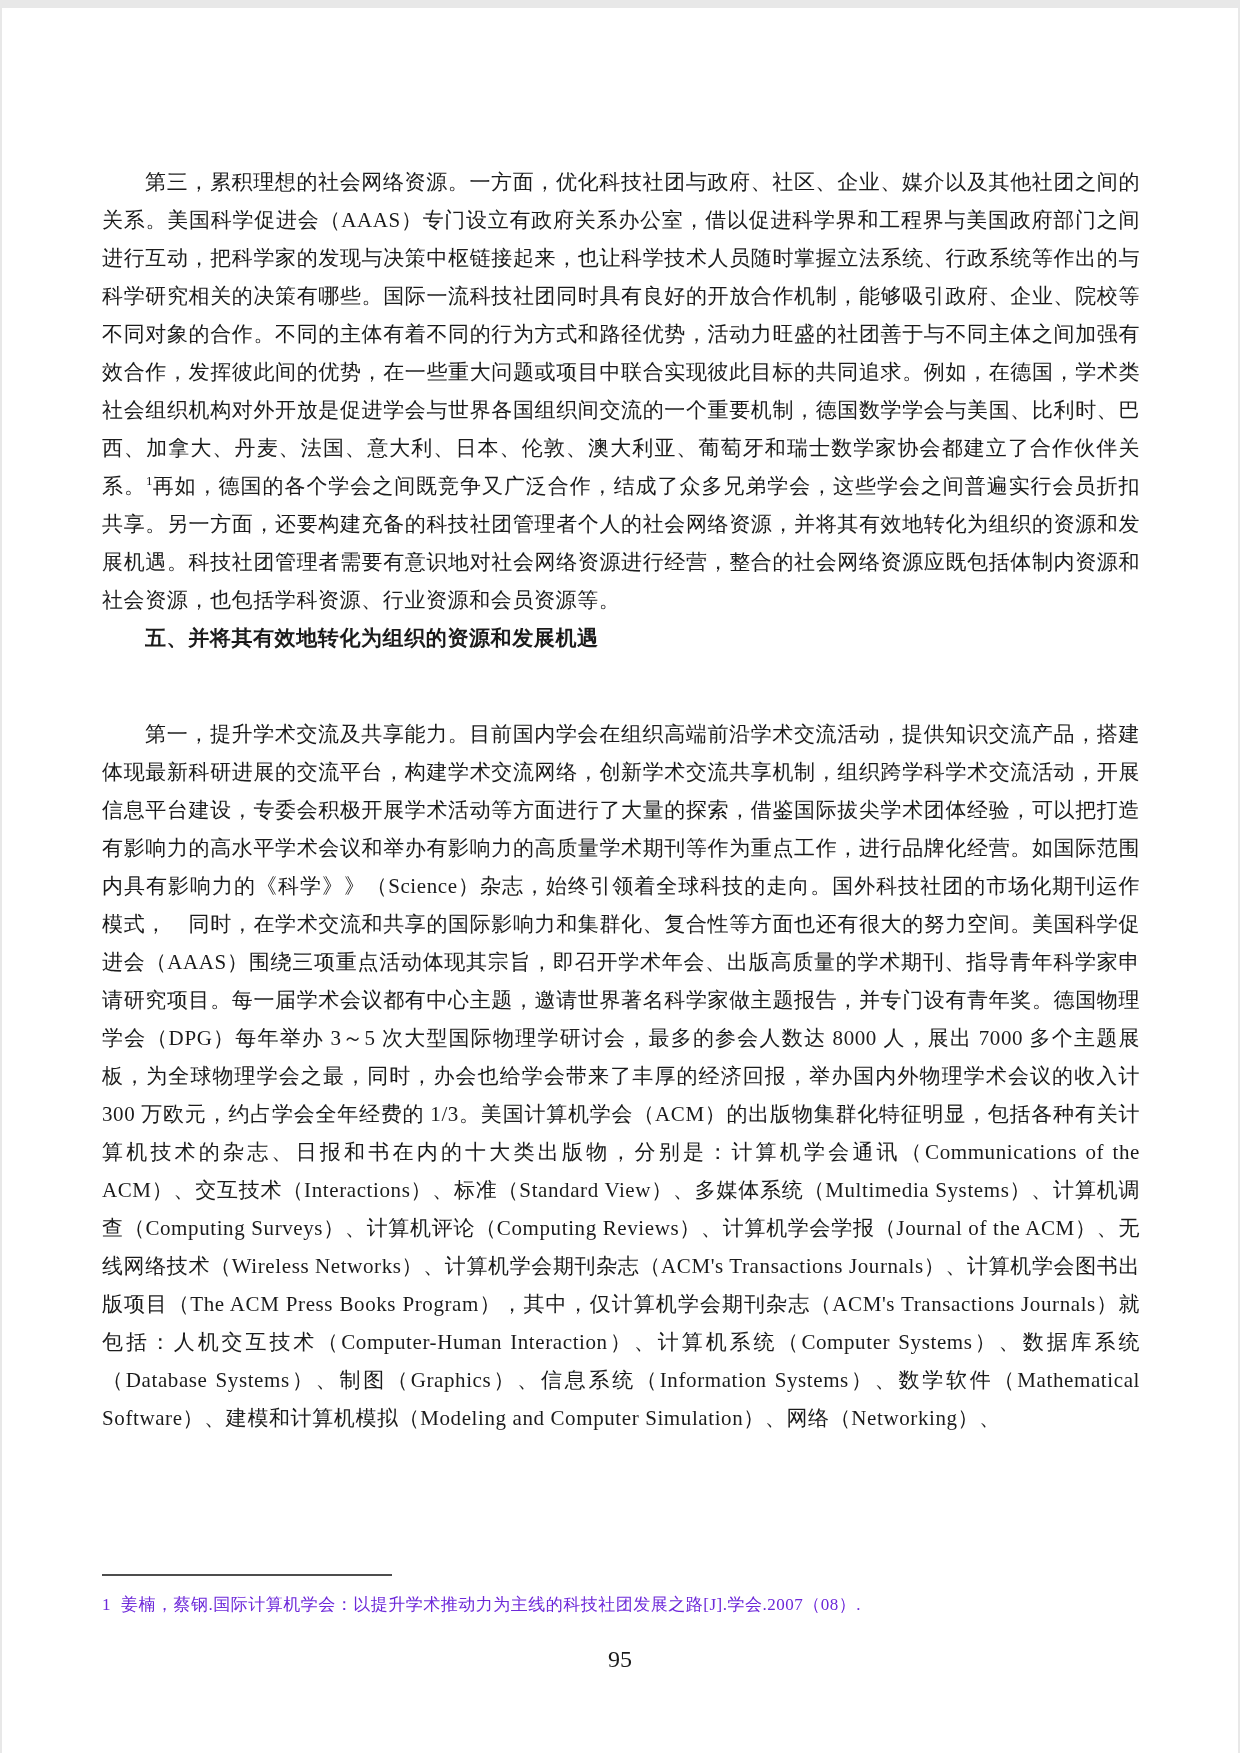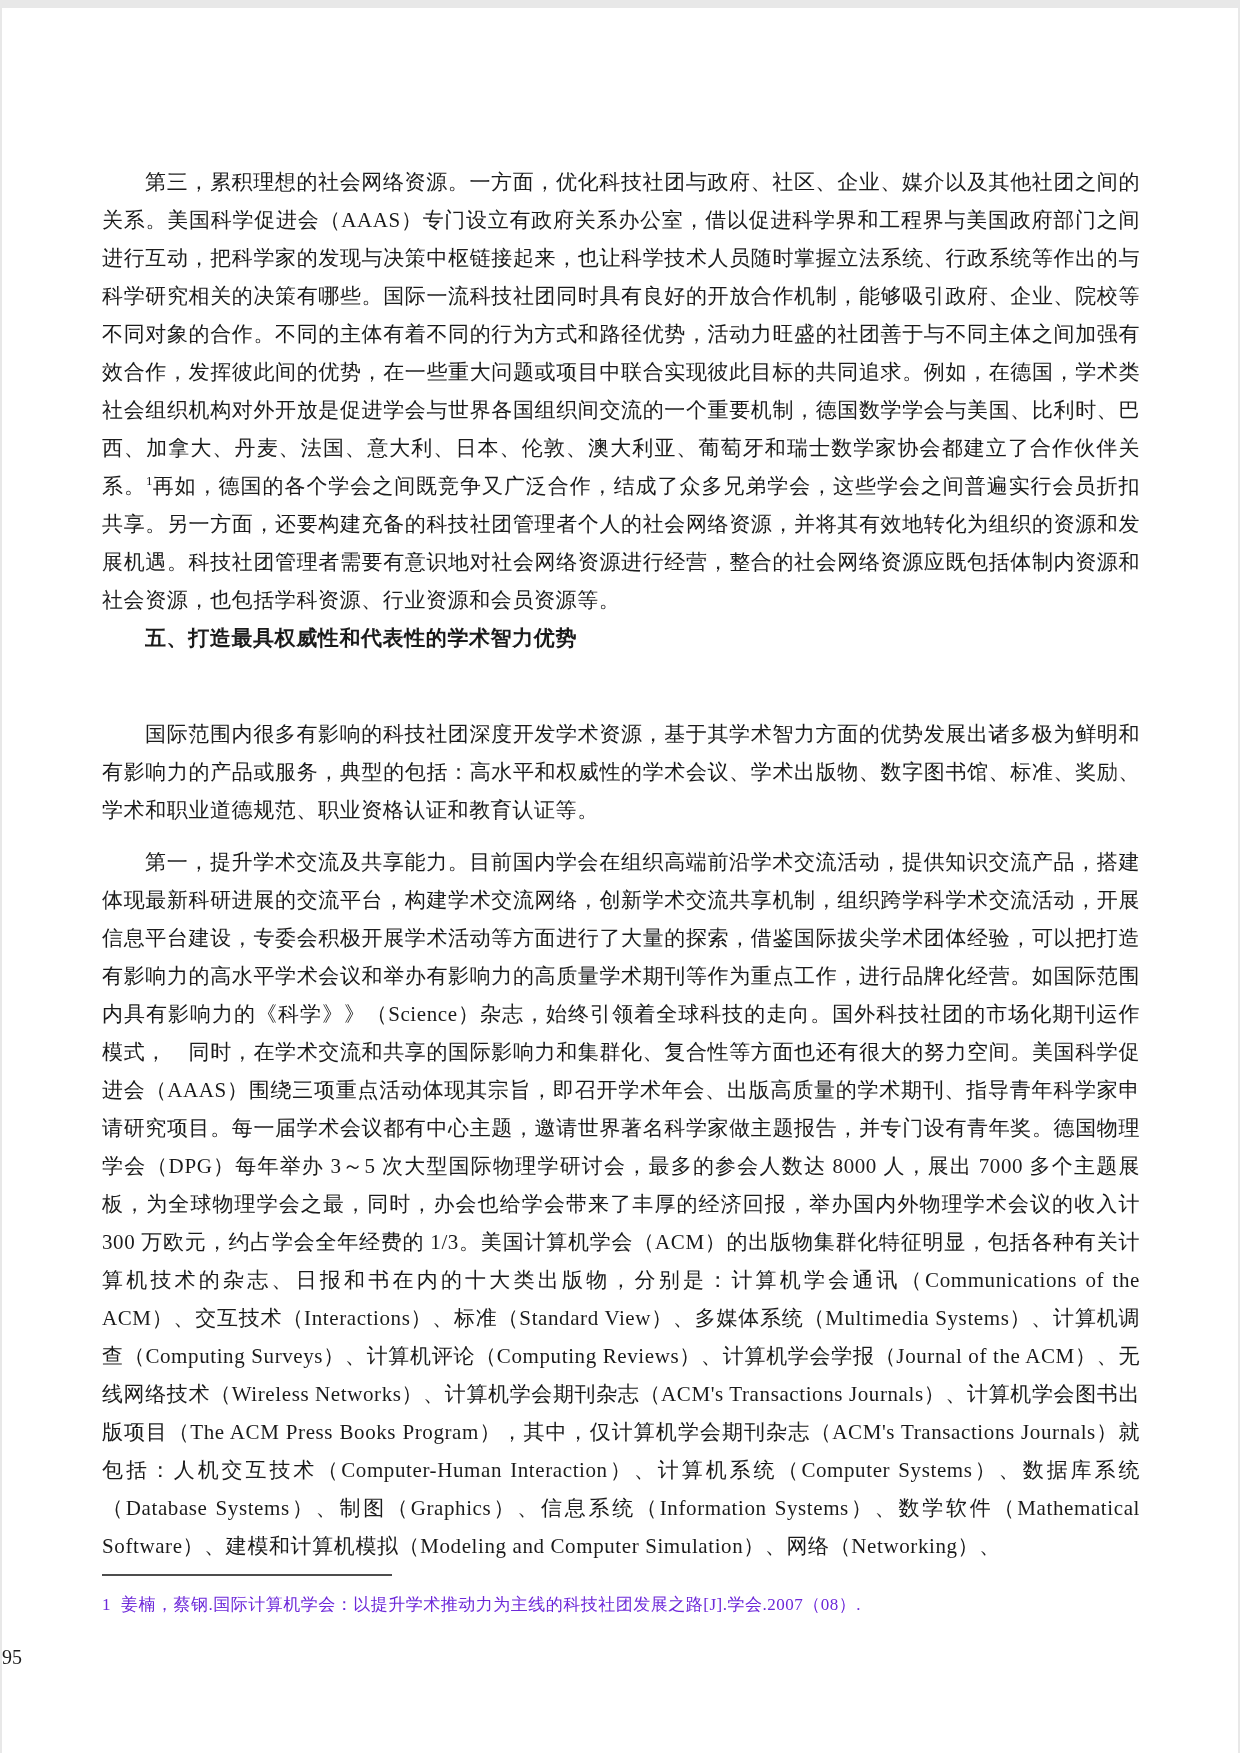--- a/index.html
+++ b/index.html
@@ -62,36 +62,36 @@
     line-height: 26px;
     letter-spacing: 0.5px;
     color: #6d28d9;
   }
   .footnote .marker { margin-right: 10px; }
   .page-number {
     position: absolute;
     left: 0;
     top: 1638px;
     width: 100%;
-    font-size: 20px;
+    text-align: center;
+    font-size: 24px;
     color: #1b1b1b;
   }
 </style>
 </head>
 <body>
 
 <div class="page">
 
   <div class="content">
 
     <p class="para para-1"><span>第三，累积理想的社会网络资源。一方面，优化科技社团与政府、社区、企业、媒介以及其他社团之间的关系。美国科学促进会（AAAS）专门设立有政府关系办公室，借以促进科学界和工程界与美国政府部门之间进行互动，把科学家的发现与决策中枢链接起来，也让科学技术人员随时掌握立法系统、行政系统等作出的与科学研究相关的决策有哪些。国际一流科技社团同时具有良好的开放合作机制，能够吸引政府、企业、院校等不同对象的合作。不同的主体有着不同的行为方式和路径优势，活动力旺盛的社团善于与不同主体之间加强有效合作，发挥彼此间的优势，在一些重大问题或项目中联合实现彼此目标的共同追求。例如，在德国，学术类社会组织机构对外开放是促进学会与世界各国组织间交流的一个重要机制，德国数学学会与美国、比利时、巴西、加拿大、丹麦、法国、意大利、日本、伦敦、澳大利亚、葡萄牙和瑞士数学家协会都建立了合作伙伴关系。</span><sup class="fnref">1</sup><span>再如，德国的各个学会之间既竞争又广泛合作，结成了众多兄弟学会，这些学会之间普遍实行会员折扣共享。另一方面，还要构建充备的科技社团管理者个人的社会网络资源，并将其有效地转化为组织的资源和发展机遇。科技社团管理者需要有意识地对社会网络资源进行经营，整合的社会网络资源应既包括体制内资源和社会资源，也包括学科资源、行业资源和会员资源等。</span></p>
 
-    <h2 class="section-heading">五、打造最具权威性和代表性的学术智力优势</h2>
+    <h2 class="section-heading">五、并将其有效地转化为组织的资源和发展机遇</h2>
 
-    <p class="para para-2">国际范围内很多有影响的科技社团深度开发学术资源，基于其学术智力方面的优势发展出诸多极为鲜明和有影响力的产品或服务，典型的包括：高水平和权威性的学术会议、学术出版物、数字图书馆、标准、奖励、学术和职业道德规范、职业资格认证和教育认证等。</p>
 
     <p class="para para-3">第一，提升学术交流及共享能力。目前国内学会在组织高端前沿学术交流活动，提供知识交流产品，搭建体现最新科研进展的交流平台，构建学术交流网络，创新学术交流共享机制，组织跨学科学术交流活动，开展信息平台建设，专委会积极开展学术活动等方面进行了大量的探索，借鉴国际拔尖学术团体经验，可以把打造有影响力的高水平学术会议和举办有影响力的高质量学术期刊等作为重点工作，进行品牌化经营。如国际范围内具有影响力的《科学》》（Science）杂志，始终引领着全球科技的走向。国外科技社团的市场化期刊运作模式，　同时，在学术交流和共享的国际影响力和集群化、复合性等方面也还有很大的努力空间。美国科学促进会（AAAS）围绕三项重点活动体现其宗旨，即召开学术年会、出版高质量的学术期刊、指导青年科学家申请研究项目。每一届学术会议都有中心主题，邀请世界著名科学家做主题报告，并专门设有青年奖。德国物理学会（DPG）每年举办 3～5 次大型国际物理学研讨会，最多的参会人数达 8000 人，展出 7000 多个主题展板，为全球物理学会之最，同时，办会也给学会带来了丰厚的经济回报，举办国内外物理学术会议的收入计 300 万欧元，约占学会全年经费的 1/3。美国计算机学会（ACM）的出版物集群化特征明显，包括各种有关计算机技术的杂志、日报和书在内的十大类出版物，分别是：计算机学会通讯（Communications of the ACM）、交互技术（Interactions）、标准（Standard View）、多媒体系统（Multimedia Systems）、计算机调查（Computing Surveys）、计算机评论（Computing Reviews）、计算机学会学报（Journal of the ACM）、无线网络技术（Wireless Networks）、计算机学会期刊杂志（ACM's Transactions Journals）、计算机学会图书出版项目（The ACM Press Books Program），其中，仅计算机学会期刊杂志（ACM's Transactions Journals）就包括：人机交互技术（Computer-Human Interaction）、计算机系统（Computer Systems）、数据库系统（Database Systems）、制图（Graphics）、信息系统（Information Systems）、数学软件（Mathematical Software）、建模和计算机模拟（Modeling and Computer Simulation）、网络（Networking）、</p>
 
   </div>
 
   <div class="footnote-sep"></div>
 
   <div class="footnote"><span class="marker">1</span><span>姜楠，蔡钢.国际计算机学会：以提升学术推动力为主线的科技社团发展之路[J].学会.2007（08）.</span></div>
 
   <div class="page-number">95</div>

